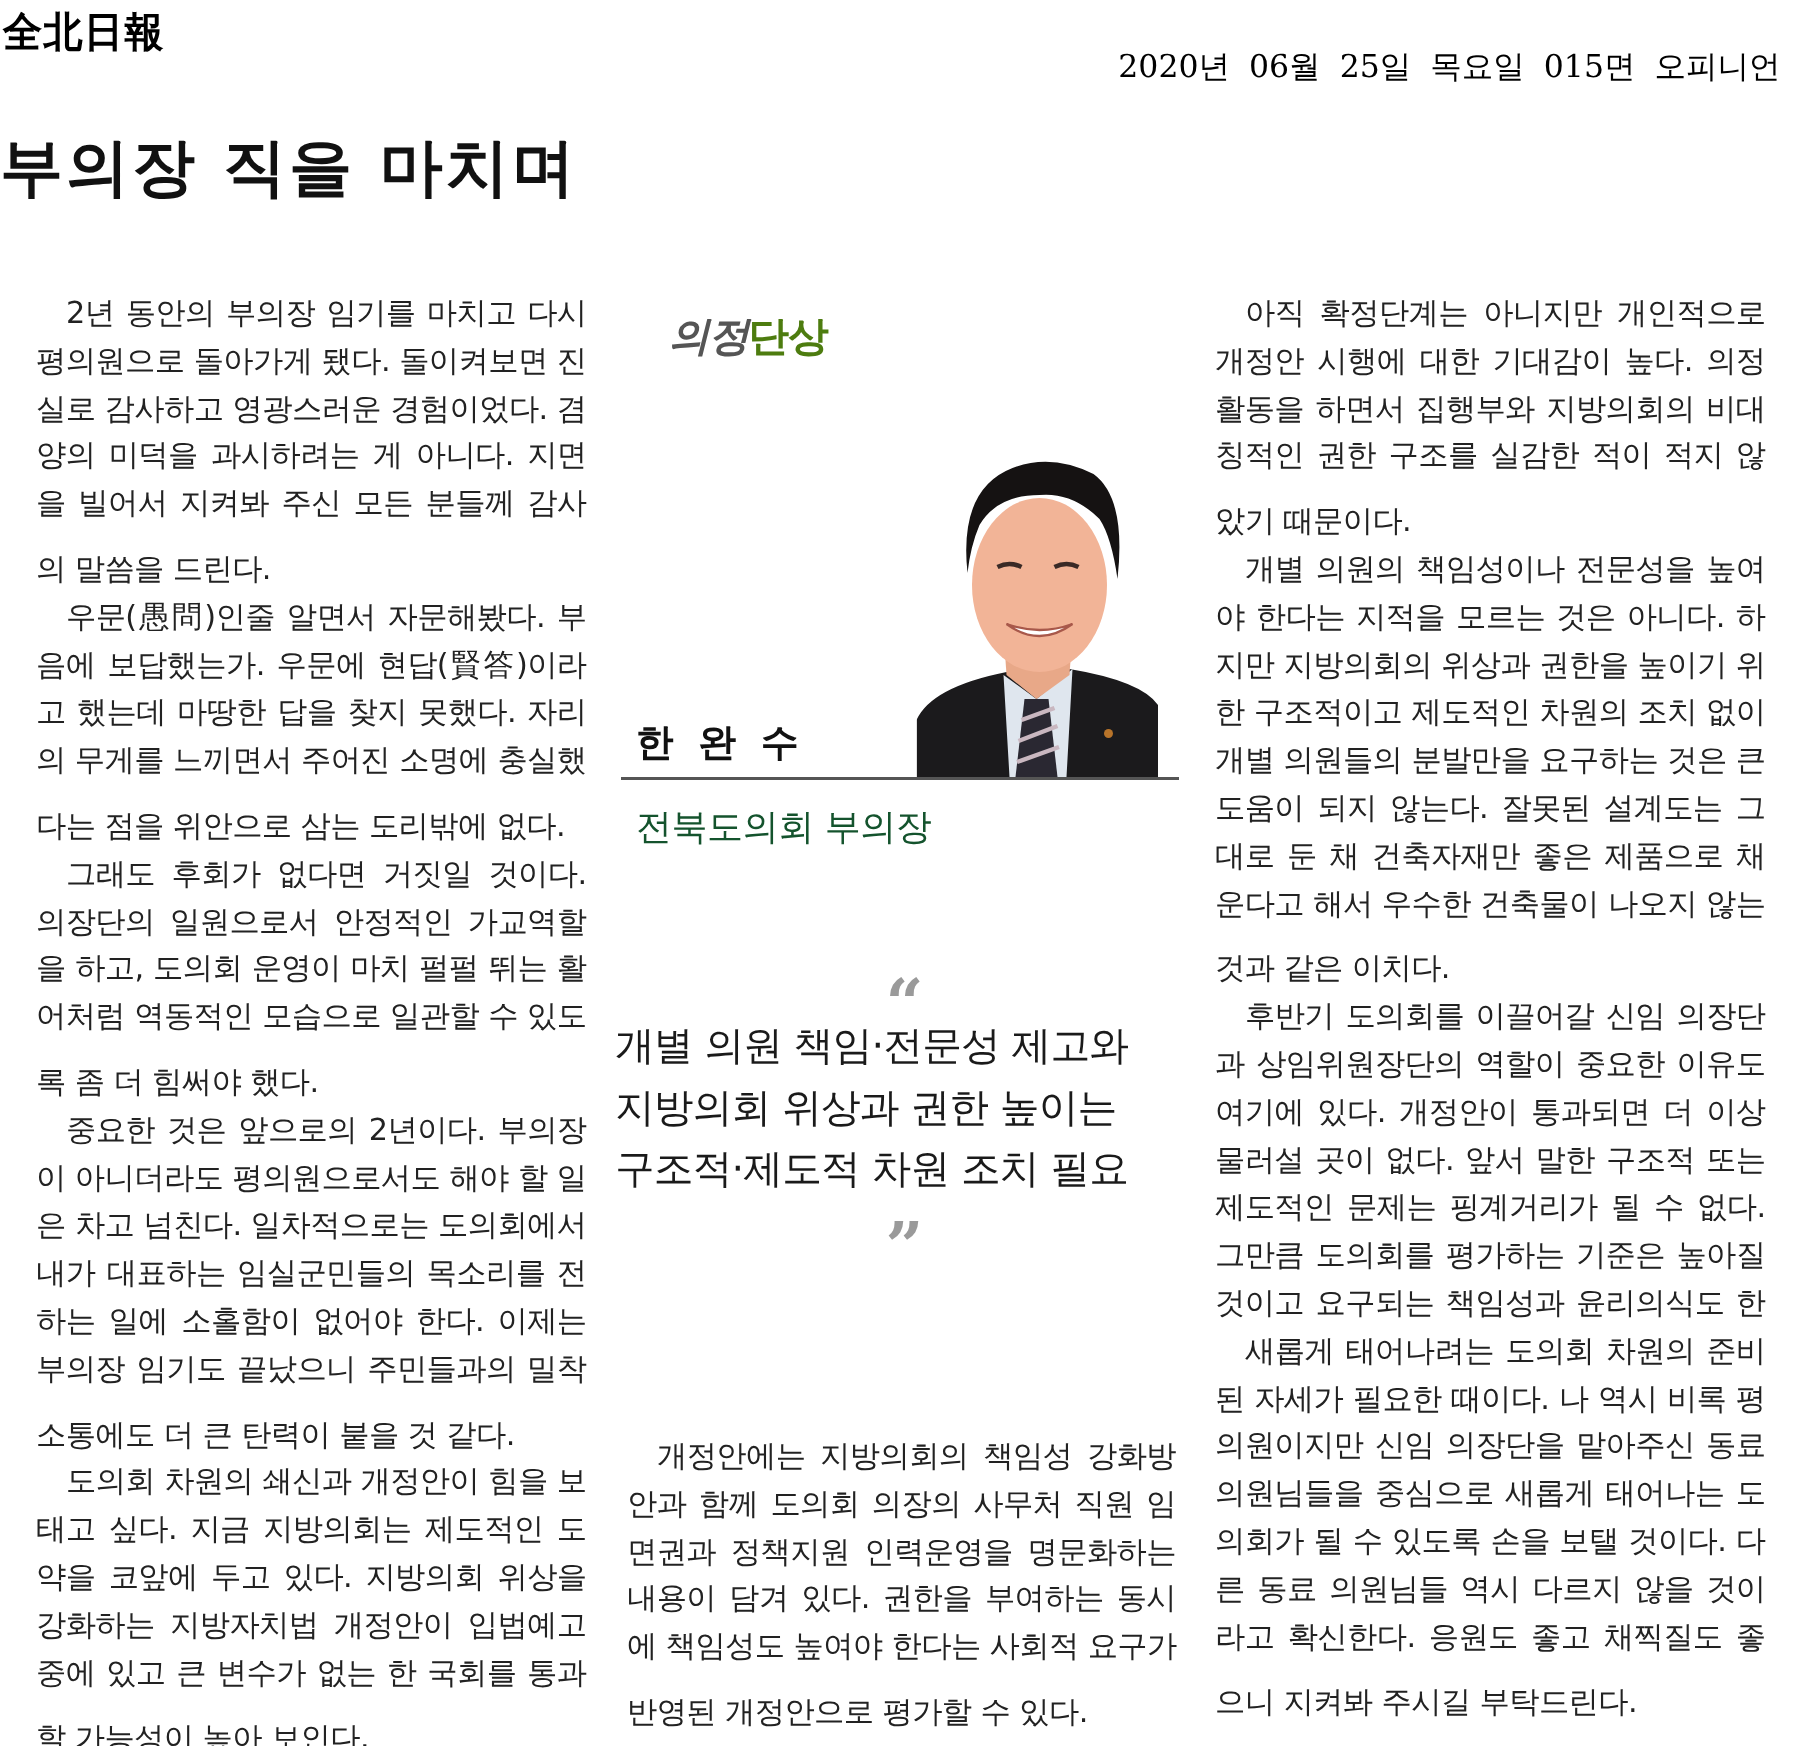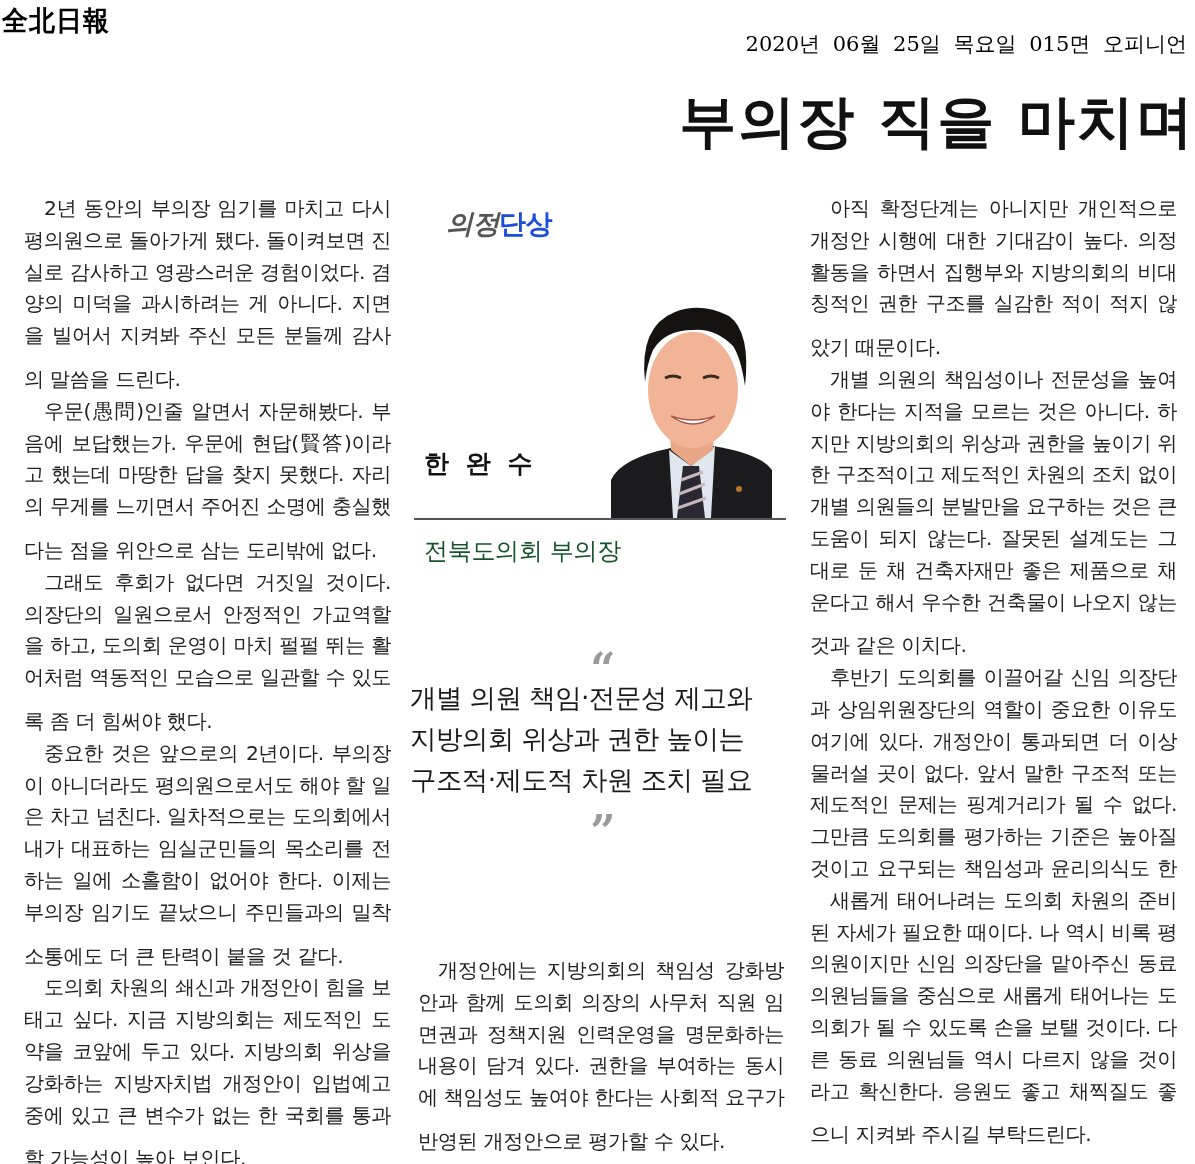--- a/index.html
+++ b/index.html
@@ -13,49 +13,49 @@
       font-size: 26px; letter-spacing: 1px; color: #000;
       transform: scaleY(1.05);
     }
     .dateline {
       position: absolute; right: 8px; top: 30px;
       font-family: "DejaVu Serif", serif; font-size: 21px; color: #000;
       word-spacing: 6px; white-space: nowrap;
     }
     .headline {
       position: absolute; left: 0; width: 1195px; top: 84px;
-      text-align: right; font-family: "DejaVu Serif", serif;
-      font-size: 57px; font-weight: bold; color: #111; letter-spacing: 2px;
+      text-align: left; font-family: "DejaVu Serif", serif;
+      font-size: 42px; font-weight: bold; color: #111; letter-spacing: 2px;
     }
     .col {
       position: absolute; top: 193px;
       font-size: 20.2px; line-height: 31.8px; color: #222;
       text-align: justify; text-align-last: justify;
       letter-spacing: -0.4px;
     }
     .col .line { display: block; white-space: nowrap; text-align-last: justify; text-align: justify; }
     .col .line.last { text-align-last: left; margin-top: 12px; }
     .col .line.indent { padding-left: 20px; }
     .col-left { left: 24px; width: 367px; }
     .col-right { left: 810px; width: 367px; }
     .col-mid-bottom { left: 418px; width: 366px; top: 955px; }
 
     .section-label {
       position: absolute; left: 446px; top: 206px;
       font-size: 27px; font-weight: bold; letter-spacing: -0.5px;
     }
     .section-label .gray { color: #555; font-style: italic; }
-    .section-label .black { color: #1d4ed8; font-family: Liberation Serif, serif; }
+    .section-label .black { color: #4d7c0f; font-family: Liberation Serif, serif; }
 
     .portrait {
       position: absolute; left: 611px; top: 290px; width: 161px; height: 228px;
       overflow: hidden; background: #fff;
     }
     .author-name {
-      position: absolute; left: 424px; top: 447px;
+      position: absolute; left: 424px; top: 478px;
       font-size: 25px; font-weight: bold; color: #111; letter-spacing: 4px;
     }
     .author-rule {
       position: absolute; left: 414px; top: 518px; width: 372px; height: 2px;
       background: #555;
     }
     .author-title {
       position: absolute; left: 424px; top: 535px;
       font-size: 24px; color: #14532d; letter-spacing: -0.3px;
     }

